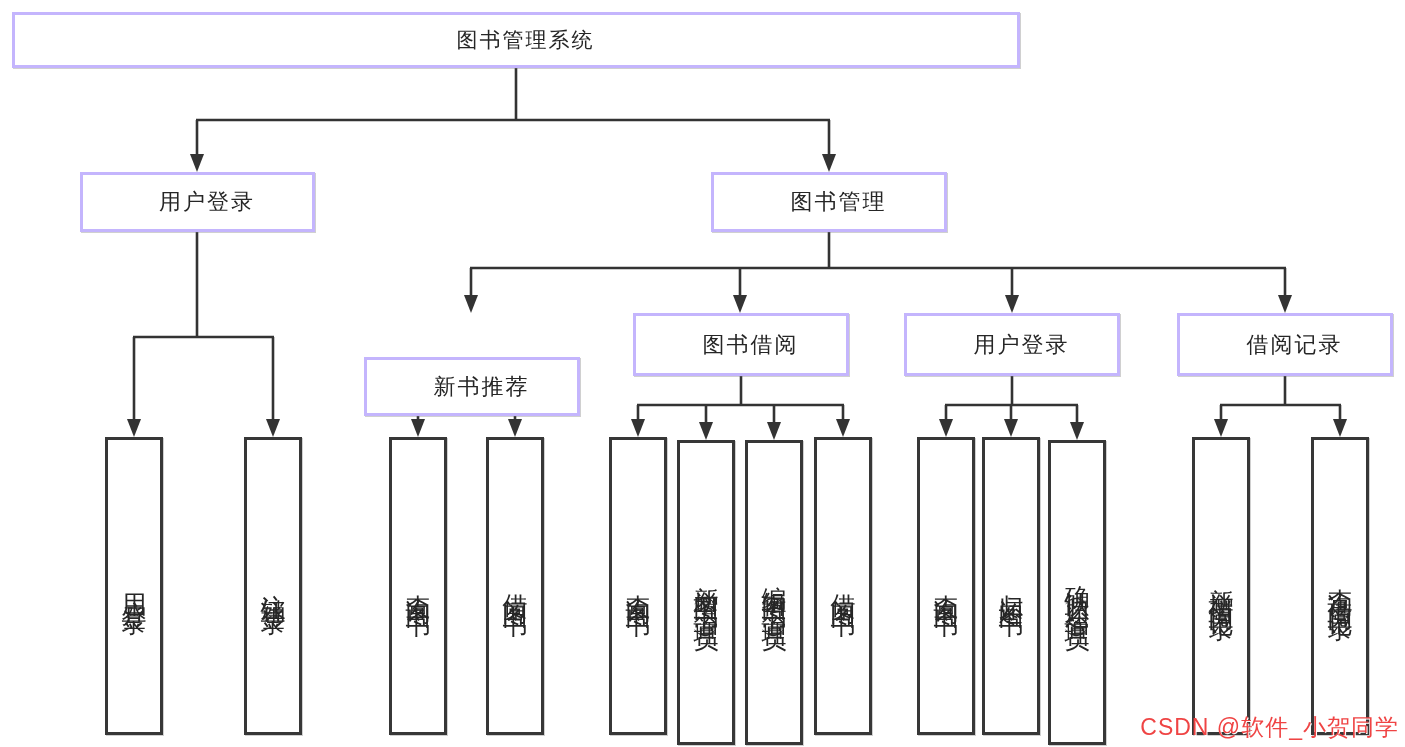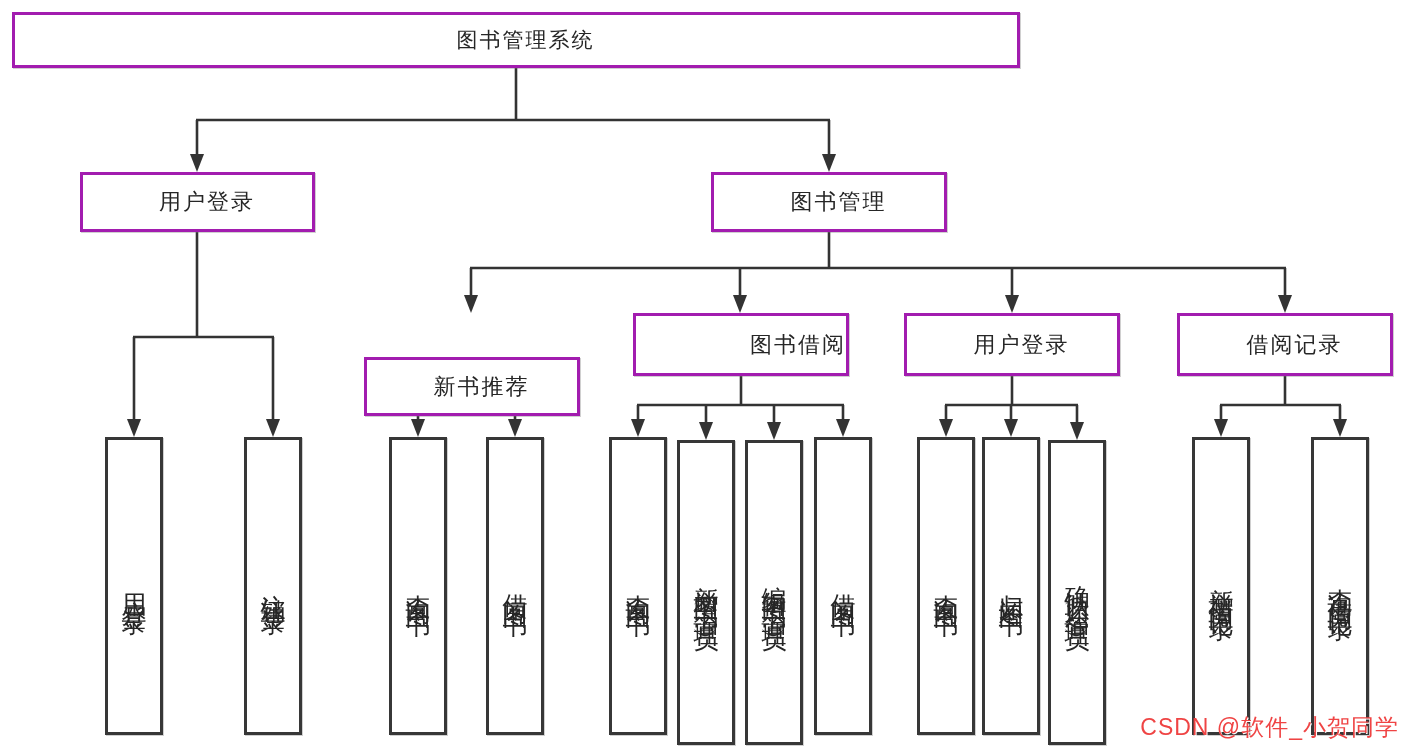--- a/index.html
+++ b/index.html
@@ -9,35 +9,35 @@
     background:#ffffff;
     font-family:"Liberation Sans","DejaVu Sans",sans-serif;
     color:#222222;
     overflow:hidden;
   }
   svg.connectors{position:absolute;left:0;top:0;width:1405px;height:747px;}
   svg.connectors line{stroke:#333333;stroke-width:2.6;}
   svg.connectors path{fill:#333333;stroke:none;}
   .node{
     position:absolute;
-    border:3px solid #a21caf;
+    border:3px solid #c4b5fd;
     background:#ffffff;
     display:flex;align-items:center;justify-content:center;
     box-sizing:border-box;
     font-size:22px;
     letter-spacing:2px;
     color:#262626;
     box-shadow:1px 1px 0 rgba(120,120,120,0.35);
     padding-left:19px;
   }
   .node.root{left:12px;top:12px;width:1008px;height:56px;font-size:21px;}
   .node.l2a{left:80px;top:172px;width:235px;height:60px;}
   .node.l2b{left:711px;top:172px;width:236px;height:60px;}
   .node.l3a{left:364px;top:313px;width:216px;height:59px;margin-top:44px;}
-  .node.l3b{left:633px;top:313px;width:216px;height:63px;justify-content:flex-end;}
+  .node.l3b{left:633px;top:313px;width:216px;height:63px;}
   .node.l3c{left:904px;top:313px;width:216px;height:63px;}
   .node.l3d{left:1177px;top:313px;width:216px;height:63px;}
   .leaf{
     position:absolute;
     top:437px;width:58px;height:298px;
     border:3px solid #373737;
     background:#ffffff;
     box-sizing:border-box;
     display:flex;align-items:center;justify-content:center;
     box-shadow:1px 1px 0 rgba(120,120,120,0.35);

